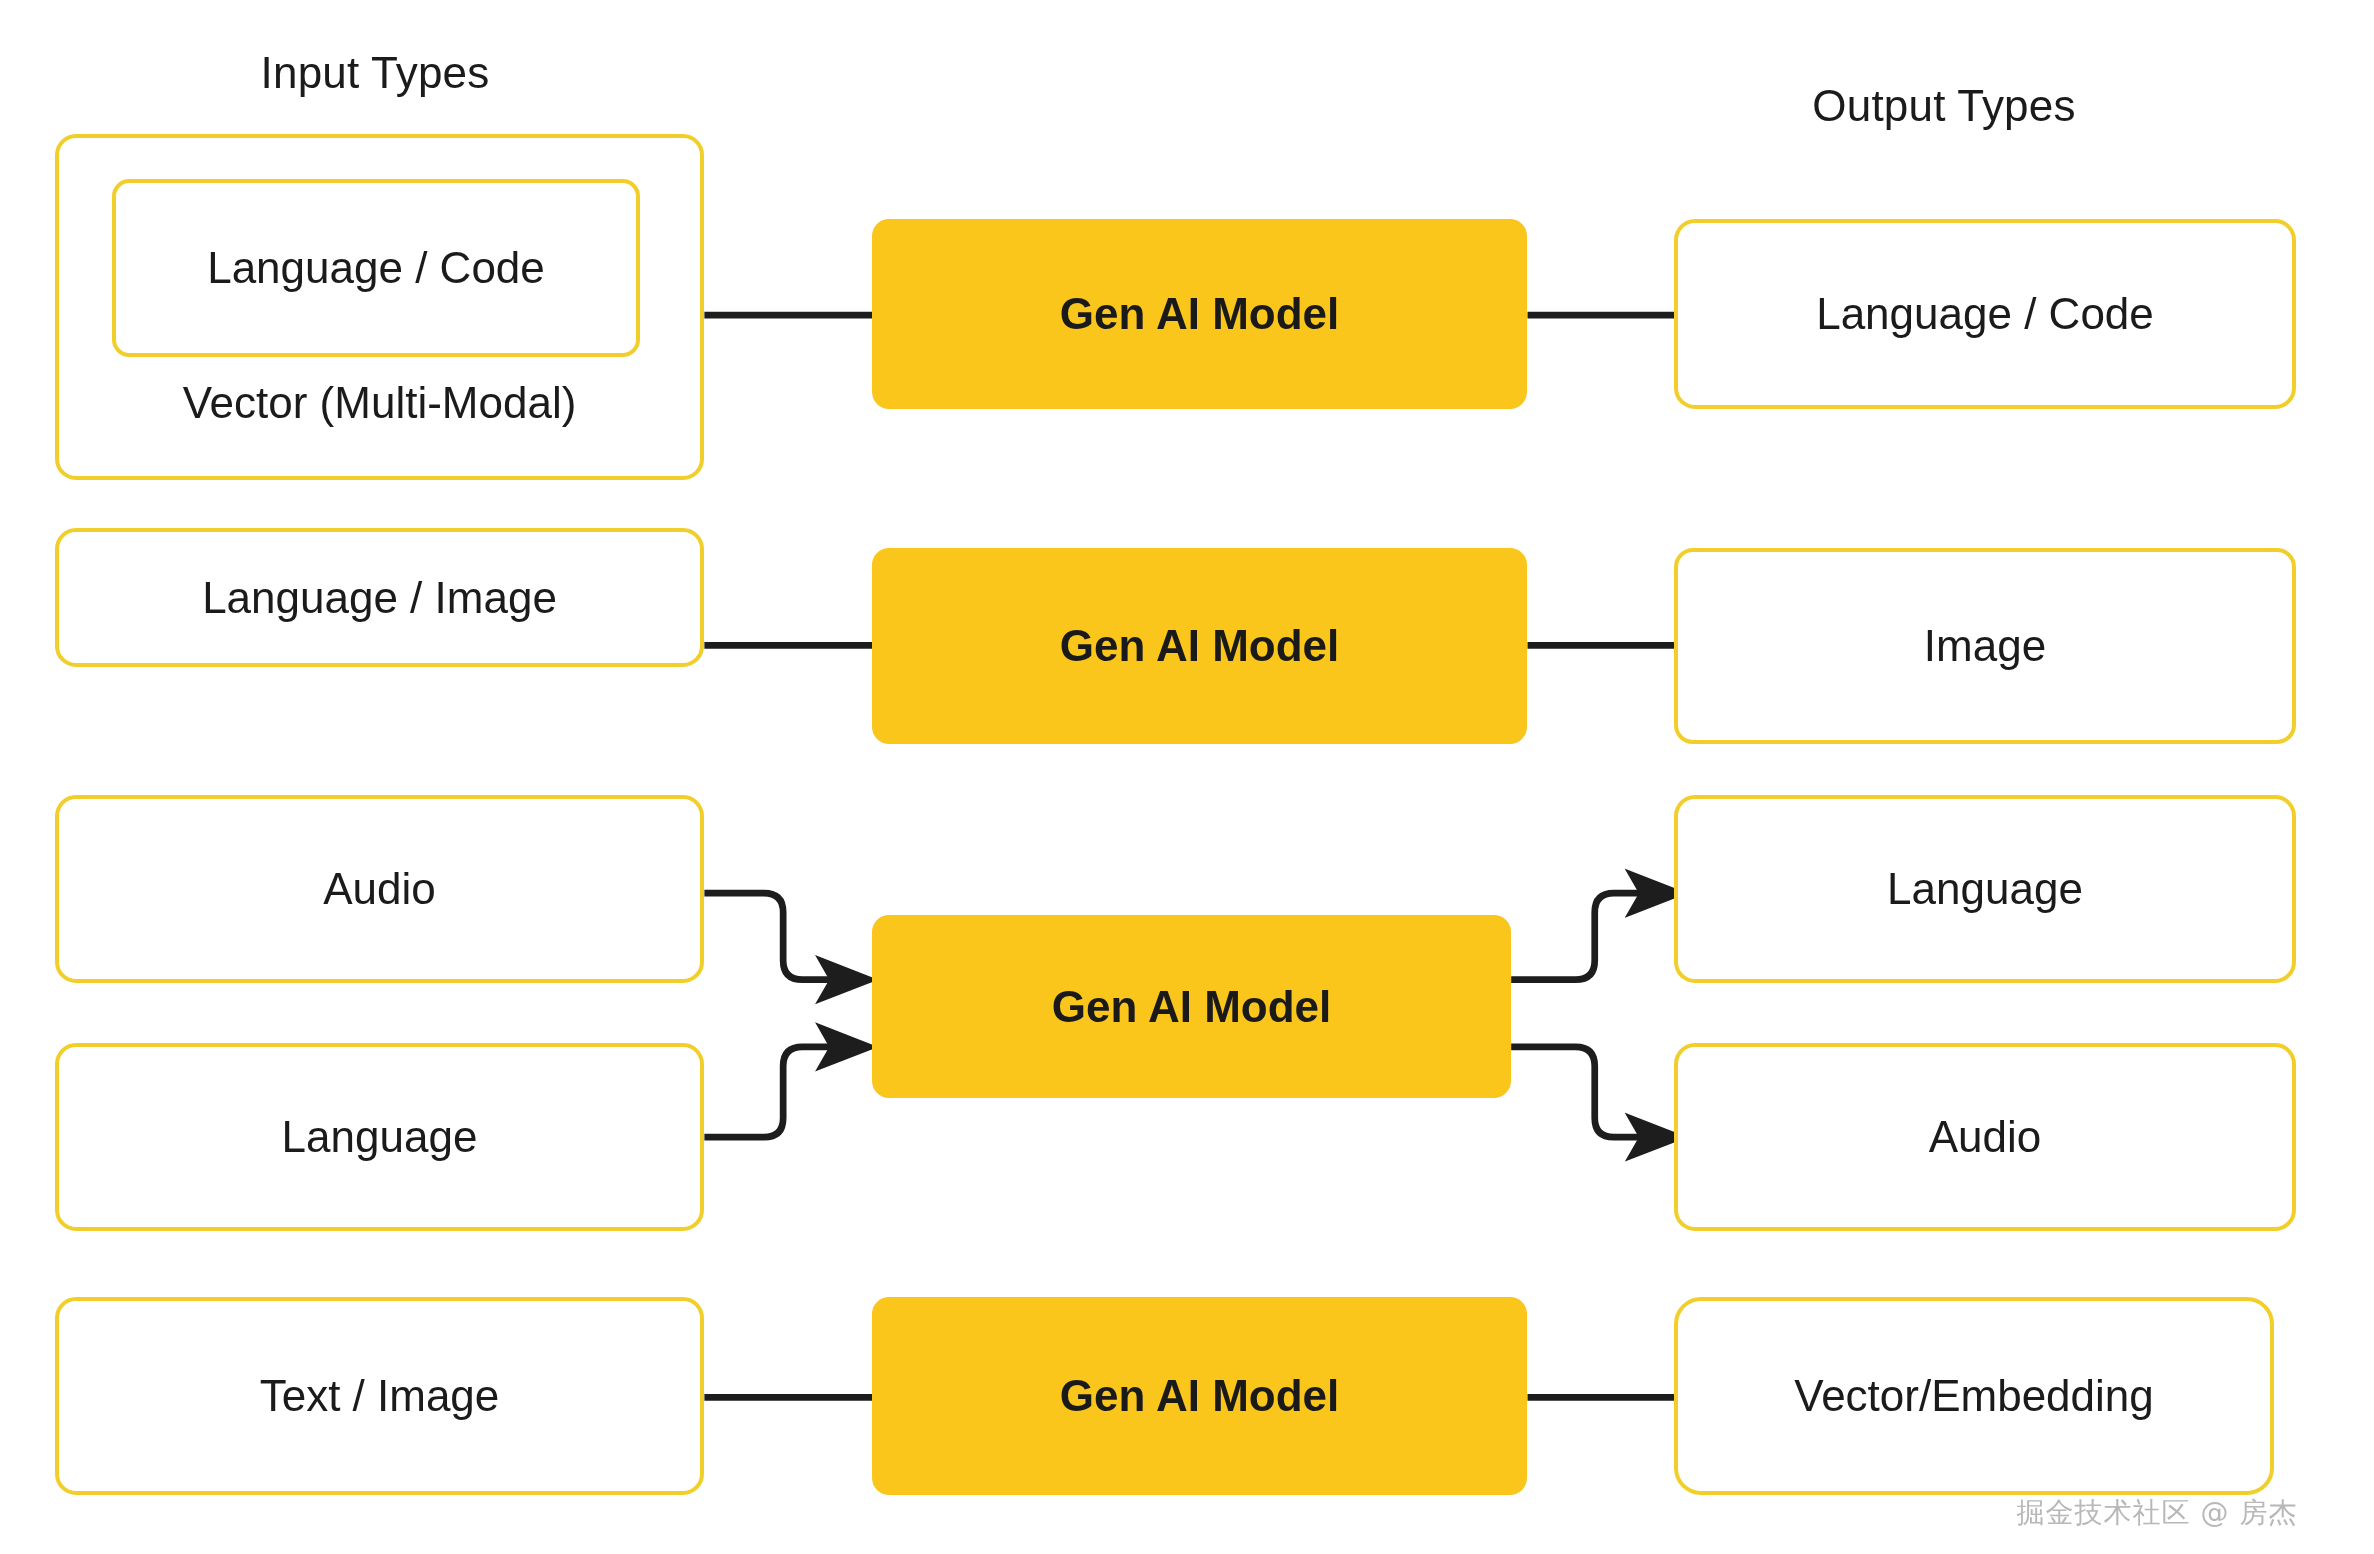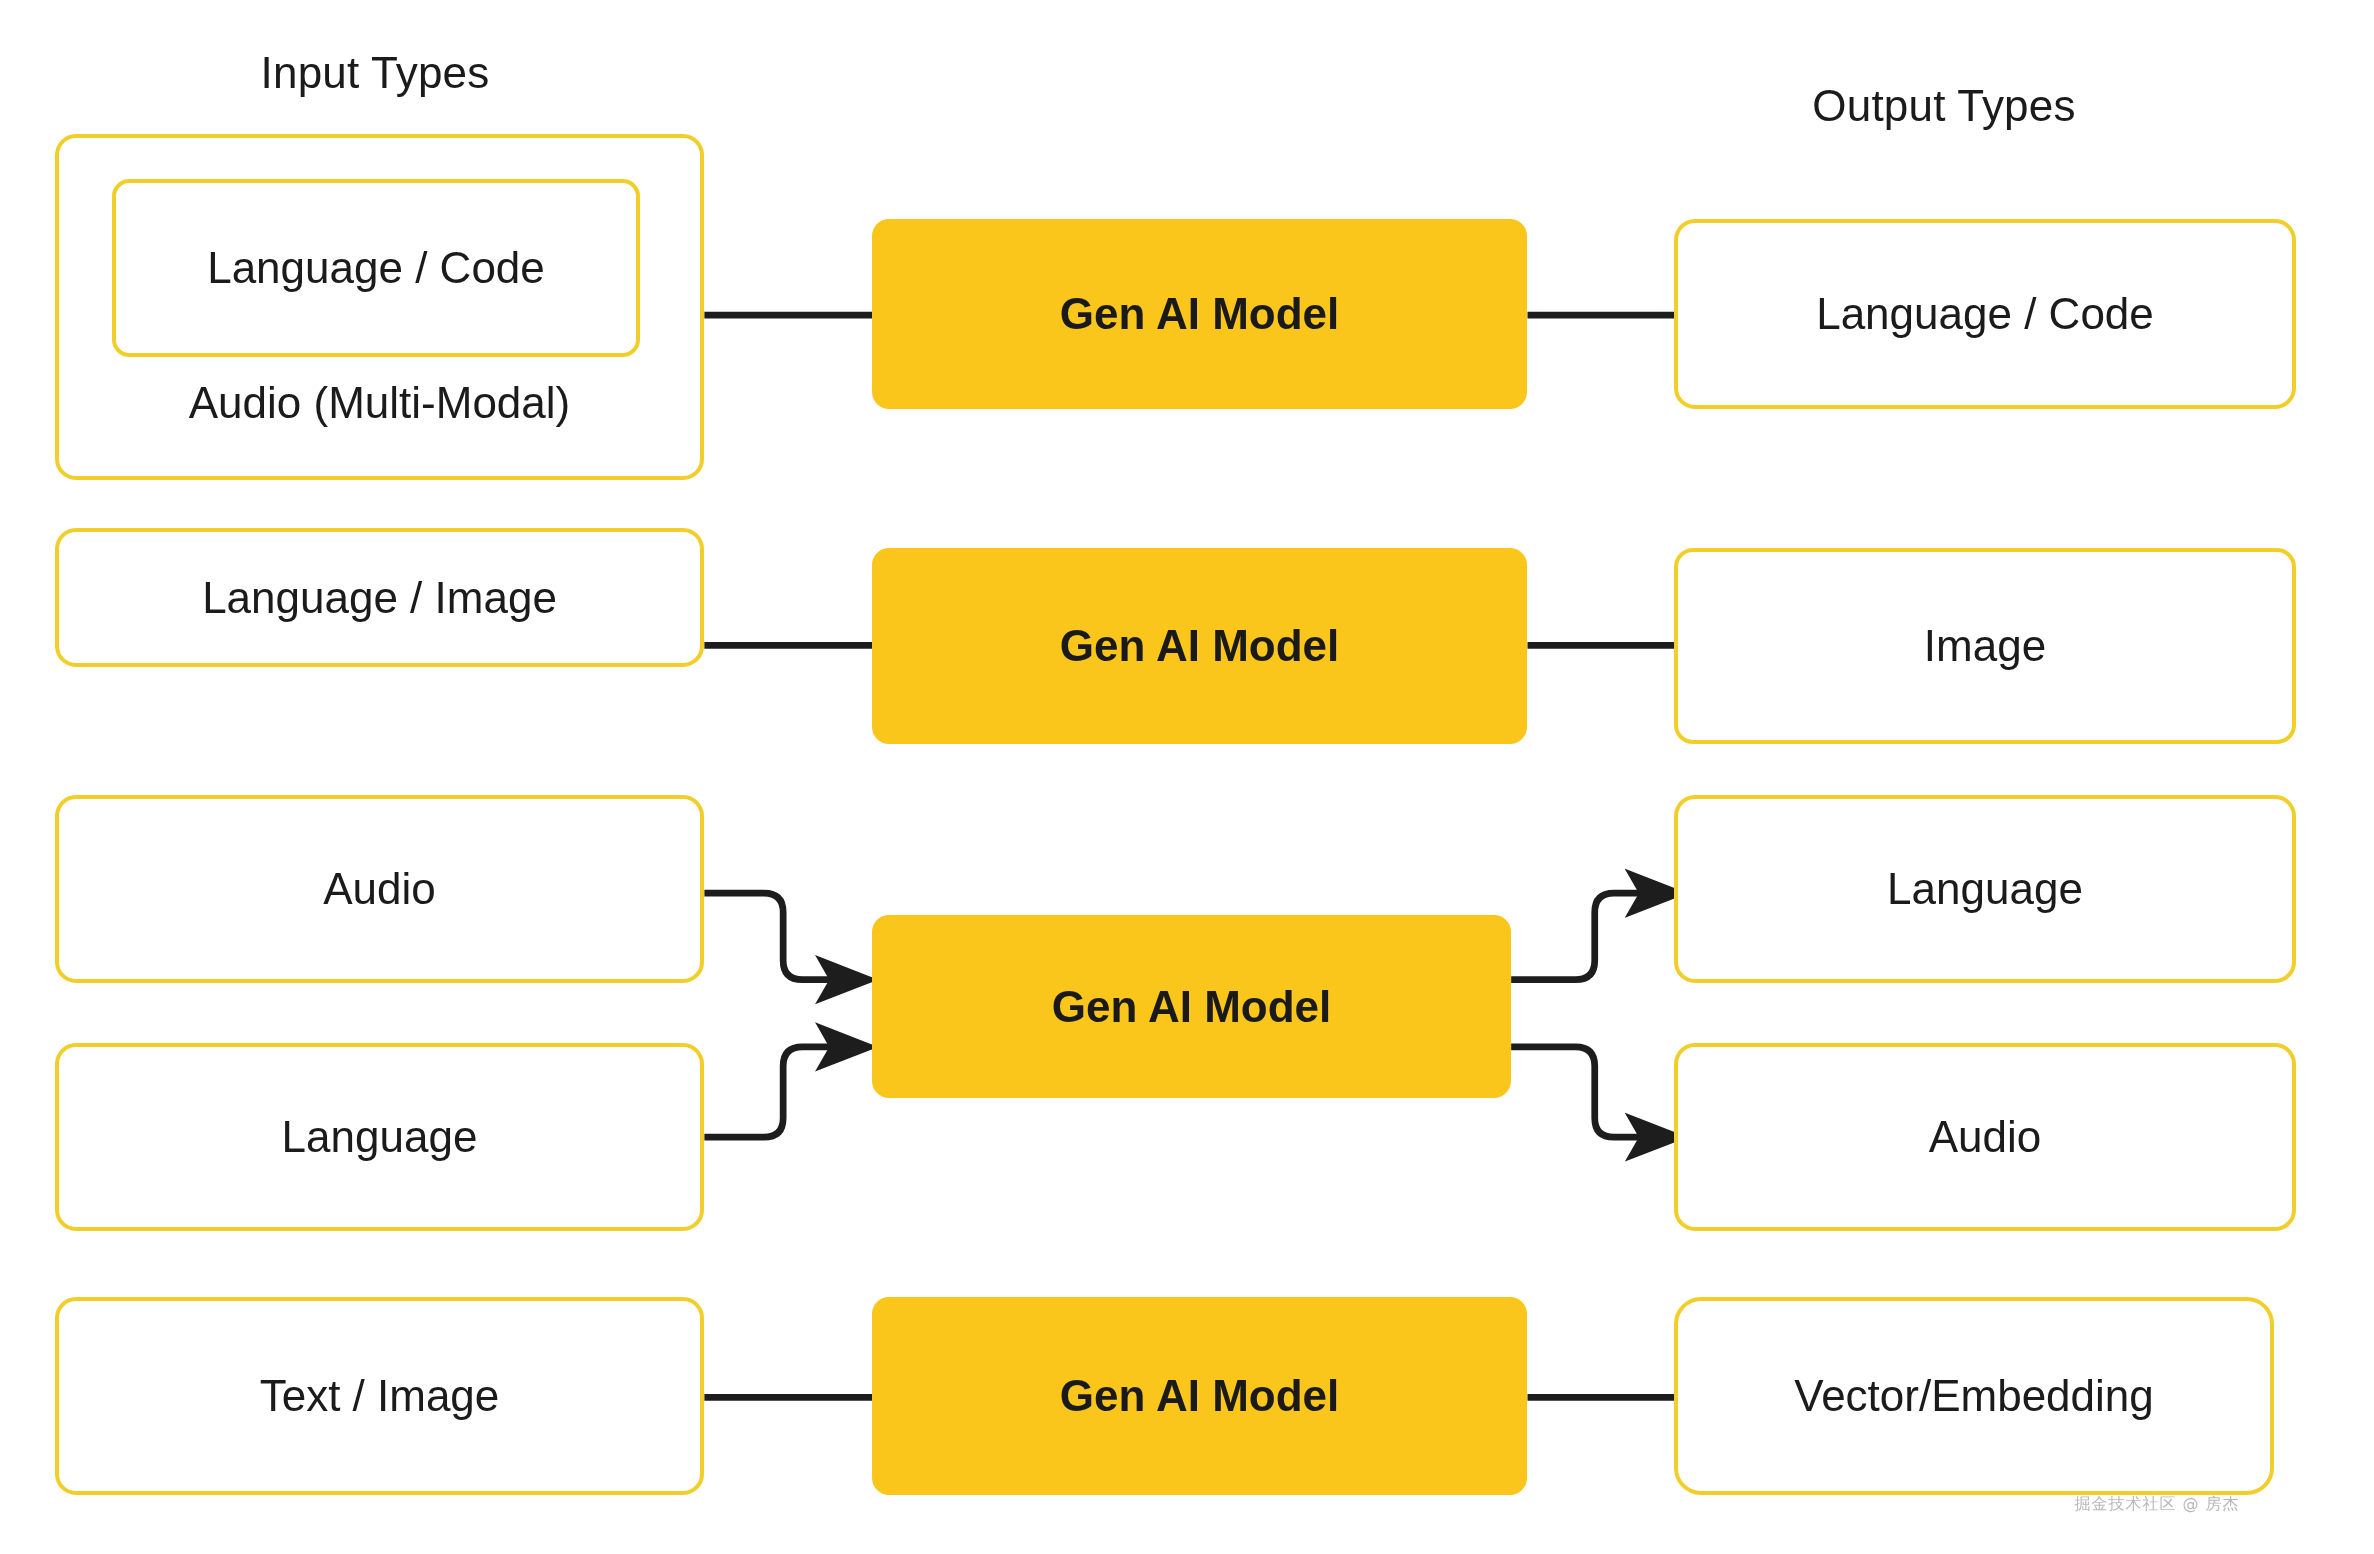--- a/index.html
+++ b/index.html
@@ -75,21 +75,21 @@
   .group-sub-label {
     position: absolute;
     width: 100%;
     text-align: center;
     font-size: 44px;
     color: #1b1b1b;
     white-space: nowrap;
   }
   .watermark {
     position: absolute;
-    font-size: 16px;
+    font-size: 28px;
     color: #b8b8b8;
     white-space: nowrap;
     letter-spacing: 1px;
     font-family: "DejaVu Sans", sans-serif;
   }
 </style>
 </head>
 <body>
 
 <div id="canvas">
@@ -122,21 +122,21 @@
     <path d="M1590,1455 L1862,1455" stroke="#1d1d1d" stroke-width="7" fill="none" marker-end="url(#ah)"></path>
   </svg>
 
   <div class="col-title" style="left:375px; top:48px;">Input Types</div>
   <div class="col-title" style="left:1944px; top:81px;">Output Types</div>
 
   <div class="node group" style="left:55px; top:134px; width:649px; height:346px;">
     <div class="inner-node" style="left:53px; top:41px; width:528px; height:178px;">
       <span class="node-label">Language / Code</span>
     </div>
-    <div class="group-sub-label" style="top:240px;">Audio (Multi-Modal)</div>
+    <div class="group-sub-label" style="top:240px;">Vector (Multi-Modal)</div>
   </div>
 
   <div class="node model" style="left:872px; top:219px; width:655px; height:190px;">
     <span class="node-label">Gen AI Model</span>
   </div>
 
   <div class="node" style="left:1674px; top:219px; width:622px; height:190px;">
     <span class="node-label">Language / Code</span>
   </div>
 

